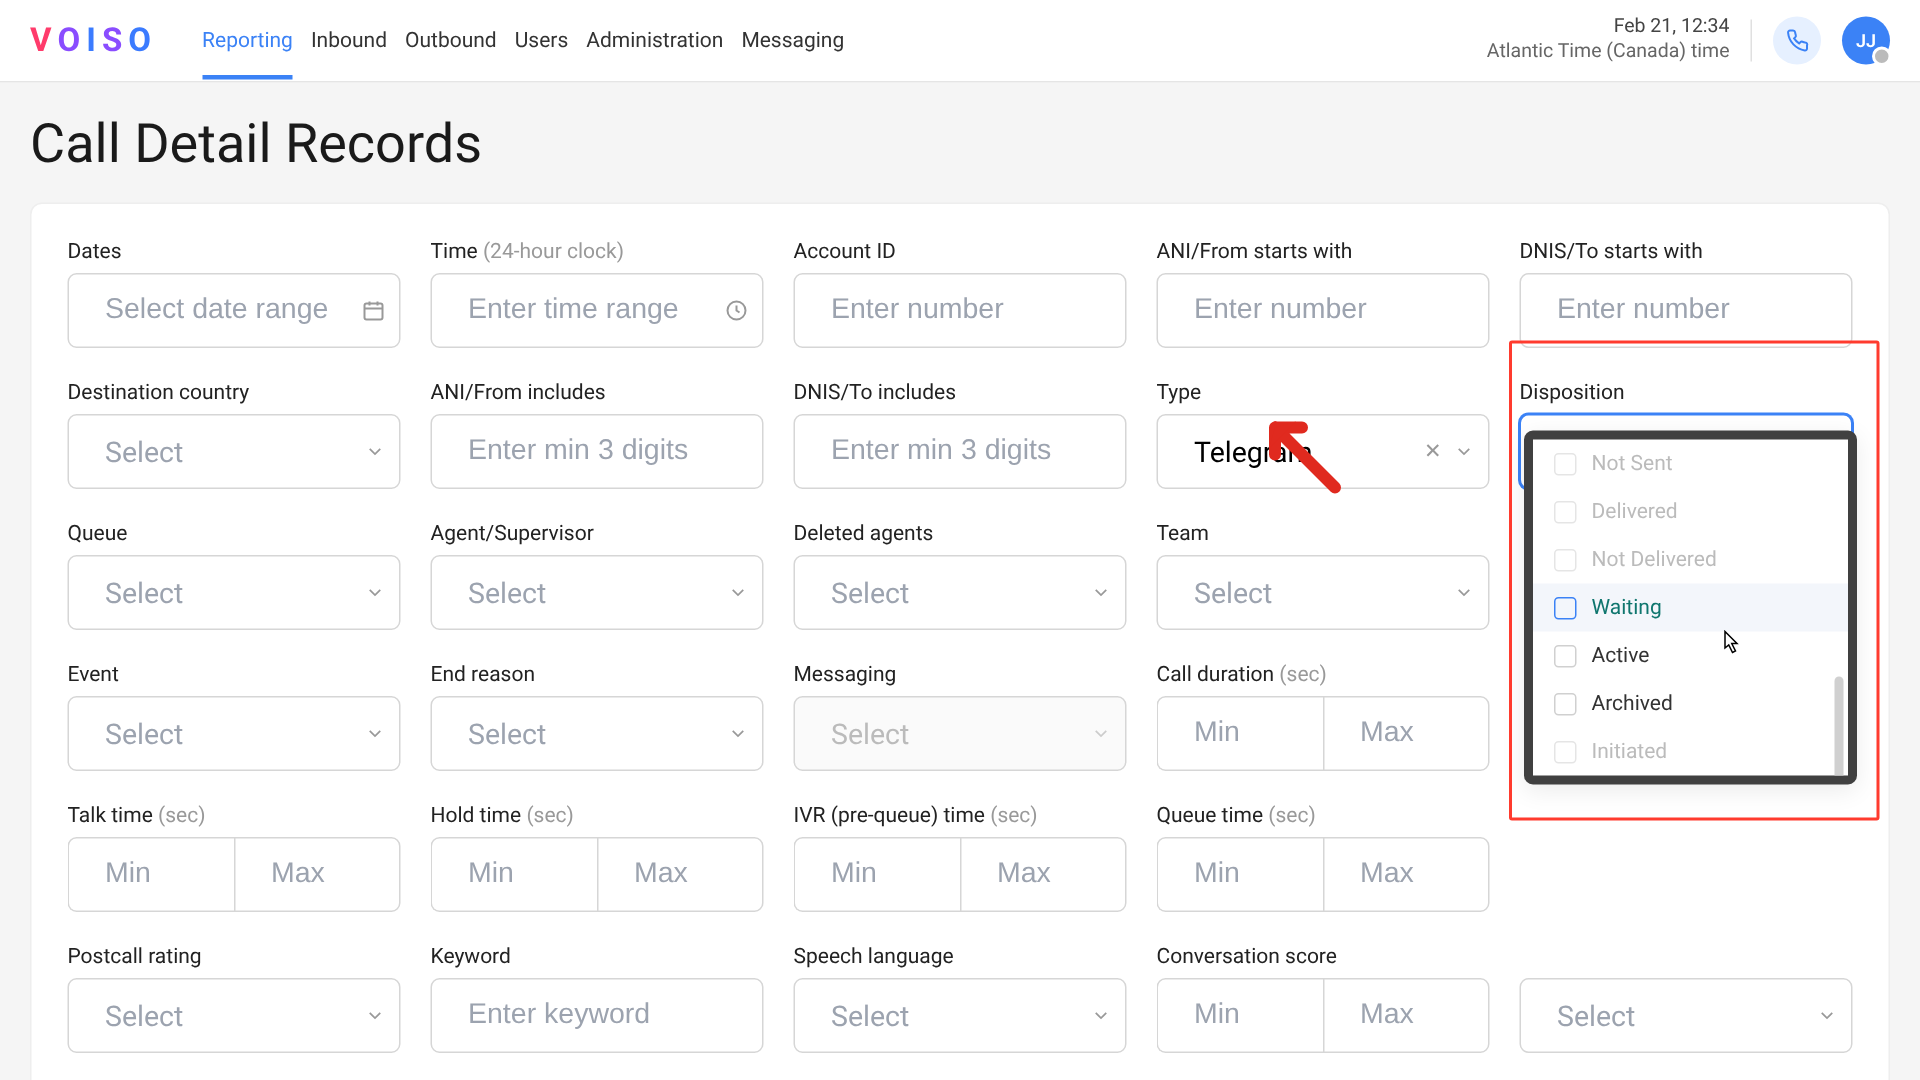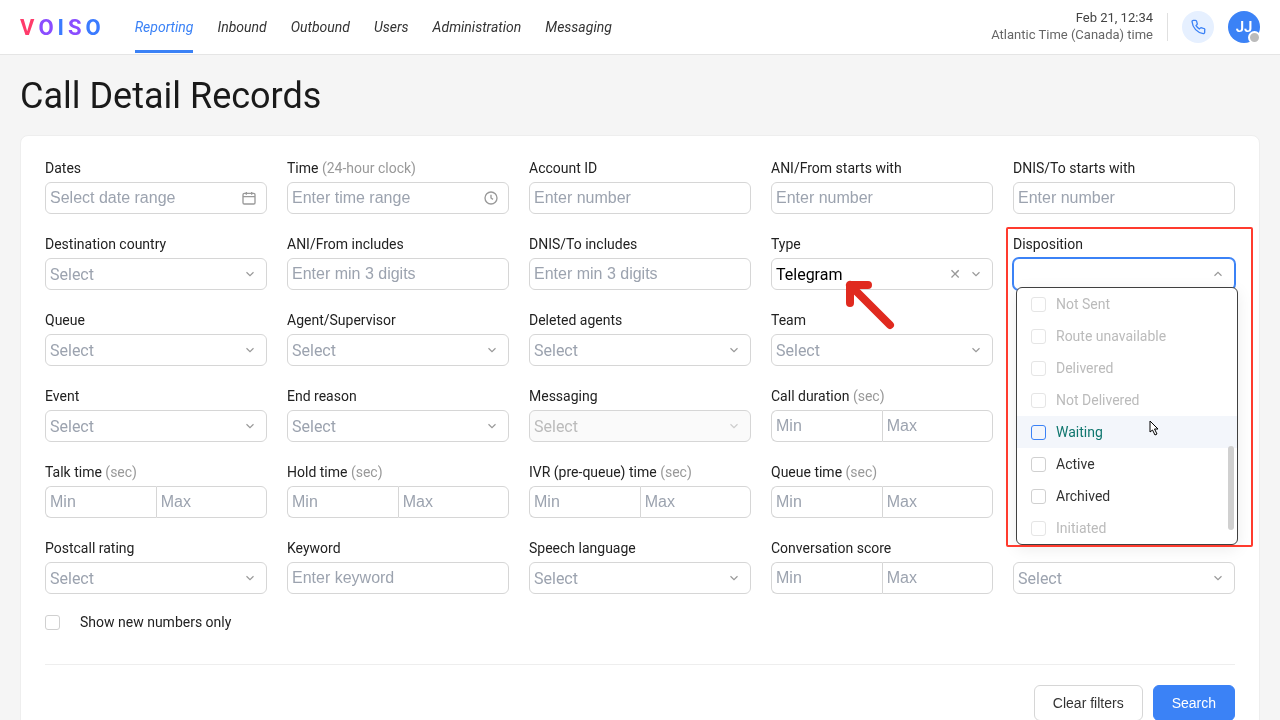--- a/index.html
+++ b/index.html
@@ -6,58 +6,58 @@
   body { font-family: -apple-system, BlinkMacSystemFont, "Segoe UI", Roboto, Arial, sans-serif; font-size: 14px; color: #1a1a1a; background: #f5f5f5; width: 1280px; height: 720px; overflow: hidden; position: relative; }
   
   
   .header { height: 55px; background: #fff; border-bottom: 1px solid #e5e5e5; display: flex; align-items: center; padding: 0 20px; }
   .logo { font-size: 22px; font-weight: 700; letter-spacing: 4px; margin-right: 30px; display: flex; }
   .logo .l1 { color: #ff3b6b; }
   .logo .l2 { color: #8a4dff; }
   .logo .l3 { color: #3b7bff; }
   .logo .l4 { color: #8a4dff; }
   .logo .l5 { color: #3b7bff; }
-  .nav { display: flex; gap: 24px; font-style: italic; }
+  .nav { display: flex; gap: 12px; }
   .nav-item { color: #333; cursor: pointer; padding: 18px 0 15px; border-bottom: 3px solid transparent; }
   .nav-item.active { color: #3b82f6; border-bottom-color: #3b82f6; }
   .header-right { margin-left: auto; display: flex; align-items: center; gap: 14px; }
   .datetime { text-align: right; font-size: 13px; color: #444; line-height: 1.3; }
   .datetime .tz { color: #666; }
   .vline { width: 1px; height: 28px; background: #e0e0e0; }
   .phone-icon { width: 32px; height: 32px; border-radius: 50%; background: #e6f0ff; display: flex; align-items: center; justify-content: center; cursor: pointer; }
-  .avatar { width: 32px; height: 32px; border-radius: 50%; background: #3b82f6; color: #fff; display: flex; align-items: center; justify-content: center; font-size: 15px; font-weight: 600; position: relative; cursor: pointer; }
+  .avatar { width: 32px; height: 32px; border-radius: 50%; background: #3b82f6; color: #fff; display: flex; align-items: center; justify-content: center; font-size: 12px; font-weight: 600; position: relative; cursor: pointer; }
   .avatar::after { content: ""; position: absolute; right: -1px; bottom: -1px; width: 9px; height: 9px; background: #bbb; border: 2px solid #fff; border-radius: 50%; }
   
   
   .page { padding: 20px; }
   .page-title { font-size: 36px; font-weight: 400; color: #1a1a1a; margin-bottom: 18px; }
   .card { background: #fff; border: 1px solid #eee; border-radius: 8px; padding: 24px; position: relative; }
   
   
   .filter-grid { display: grid; grid-template-columns: repeat(5, 1fr); gap: 22px 20px; }
   .field { display: flex; flex-direction: column; }
   .label { font-size: 14px; color: #222; margin-bottom: 6px; }
   .label .hint { color: #999; }
   .control { position: relative; }
-  .input, .select { width: 100%; height: 32px; border: 1px solid #d6d6d6; border-radius: 6px; padding: 0 4px; font-size: 16px; color: #333; background: #fff; }
+  .input, .select { width: 100%; height: 50px; border: 1px solid #d6d6d6; border-radius: 6px; padding: 0 24px; font-size: 19px; color: #333; background: #fff; }
   .input::placeholder { color: #9ca3af; }
   .select { display: flex; align-items: center; cursor: pointer; color: #9ca3af; padding-right: 34px; }
   .select.has-value { color: #000000; }
   .select.faded { background: #fafafa; color: #bbb; }
   .icon-right { position: absolute; right: 10px; top: 50%; transform: translateY(-50%); color: #999; pointer-events: none; display: flex; }
   .clear-x { position: absolute; right: 32px; top: 50%; transform: translateY(-50%); color: #999; cursor: pointer; font-size: 14px; }
   .range { display: flex; align-items: flex-end; }
   .range .input { border-radius: 0; }
   .range .input:first-child { border-right: none; border-radius: 6px 0 0 6px; }
   .range .input:last-child { border-radius: 0 6px 6px 0; }
   
   
   .select.open { border-color: #3b82f6; box-shadow: 0 0 0 1px #3b82f6; color: #333; }
   .highlight-box { position: absolute; border: 2px solid #ff3b2e; border-radius: 2px; pointer-events: none; z-index: 30; }
-  .dropdown { position: absolute; background: #fff; border: 1px solid #404040; border-radius: 6px; box-shadow: 0 4px 16px rgba(0,0,0,0.08); z-index: 20; overflow: hidden; }
+  .dropdown { position: absolute; background: #fff; border: 6px solid #404040; border-radius: 6px; box-shadow: 0 4px 16px rgba(0,0,0,0.08); z-index: 20; overflow: hidden; }
   .dropdown .opt { display: flex; align-items: center; gap: 10px; padding: 8px 14px; font-size: 14px; color: #333; cursor: pointer; }
   .dropdown .opt.disabled { color: #bbb; cursor: default; }
   .dropdown .opt.hover { background: #f3f6fb; color: #0f766e; }
   .dropdown .opt.hover .chk { border-color: #3b82f6; }
   .chk { width: 15px; height: 15px; border: 1.5px solid #d0d0d0; border-radius: 3px; flex-shrink: 0; }
   .chk.disabled { border-color: #e5e5e5; }
   .dd-scrollbar { position: absolute; right: 3px; top: 158px; width: 6px; height: 84px; background: #d0d0d0; border-radius: 3px; }
   
   
   .arrow-annot { position: absolute; z-index: 25; color: #e02a1f; }
@@ -373,24 +373,20 @@
 </div>
 
 <div class="dropdown" id="disposition-dd" style="left:1016px; top:287px; width:222px;">
   <div class="dd-scrollbar"></div>
 <div class="opt disabled">
       <div class="chk disabled"></div>
       <span>Not Sent</span>
     </div>
     <div class="opt disabled">
       <div class="chk disabled"></div>
-      <span>Route unavailable</span>
-    </div>
-    <div class="opt disabled">
-      <div class="chk disabled"></div>
       <span>Delivered</span>
     </div>
     <div class="opt disabled">
       <div class="chk disabled"></div>
       <span>Not Delivered</span>
     </div>
     <div class="opt hover">
       <div class="chk"></div>
       <span>Waiting</span>
     </div>

